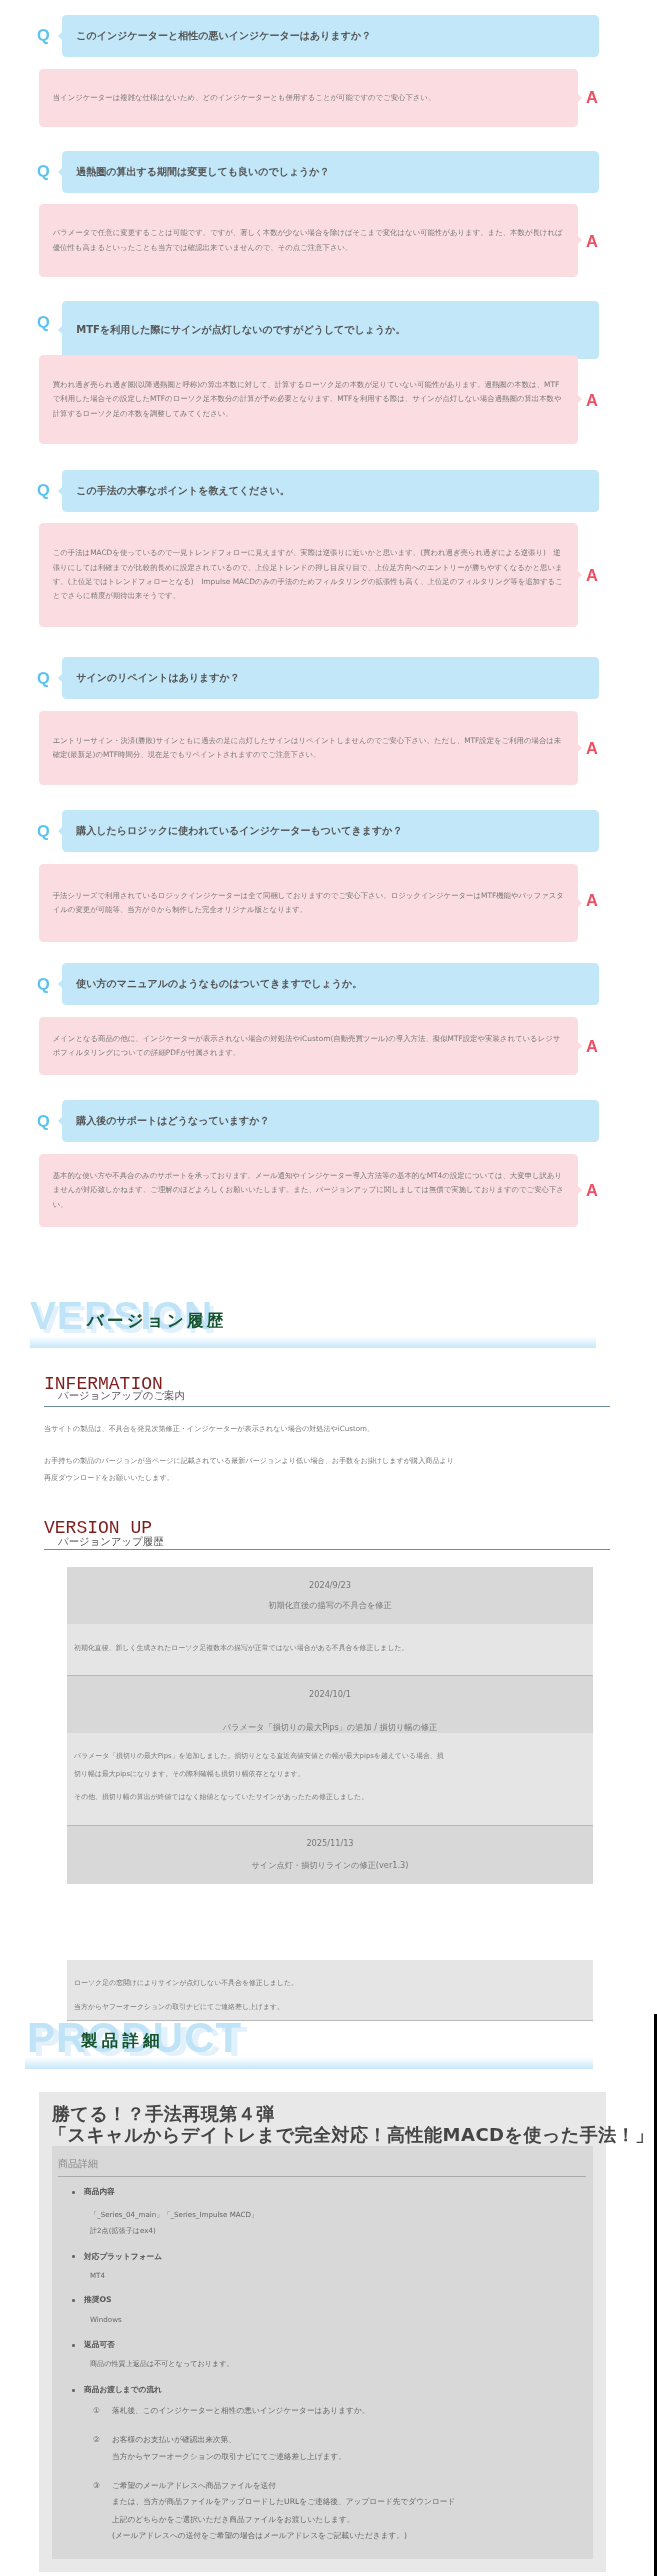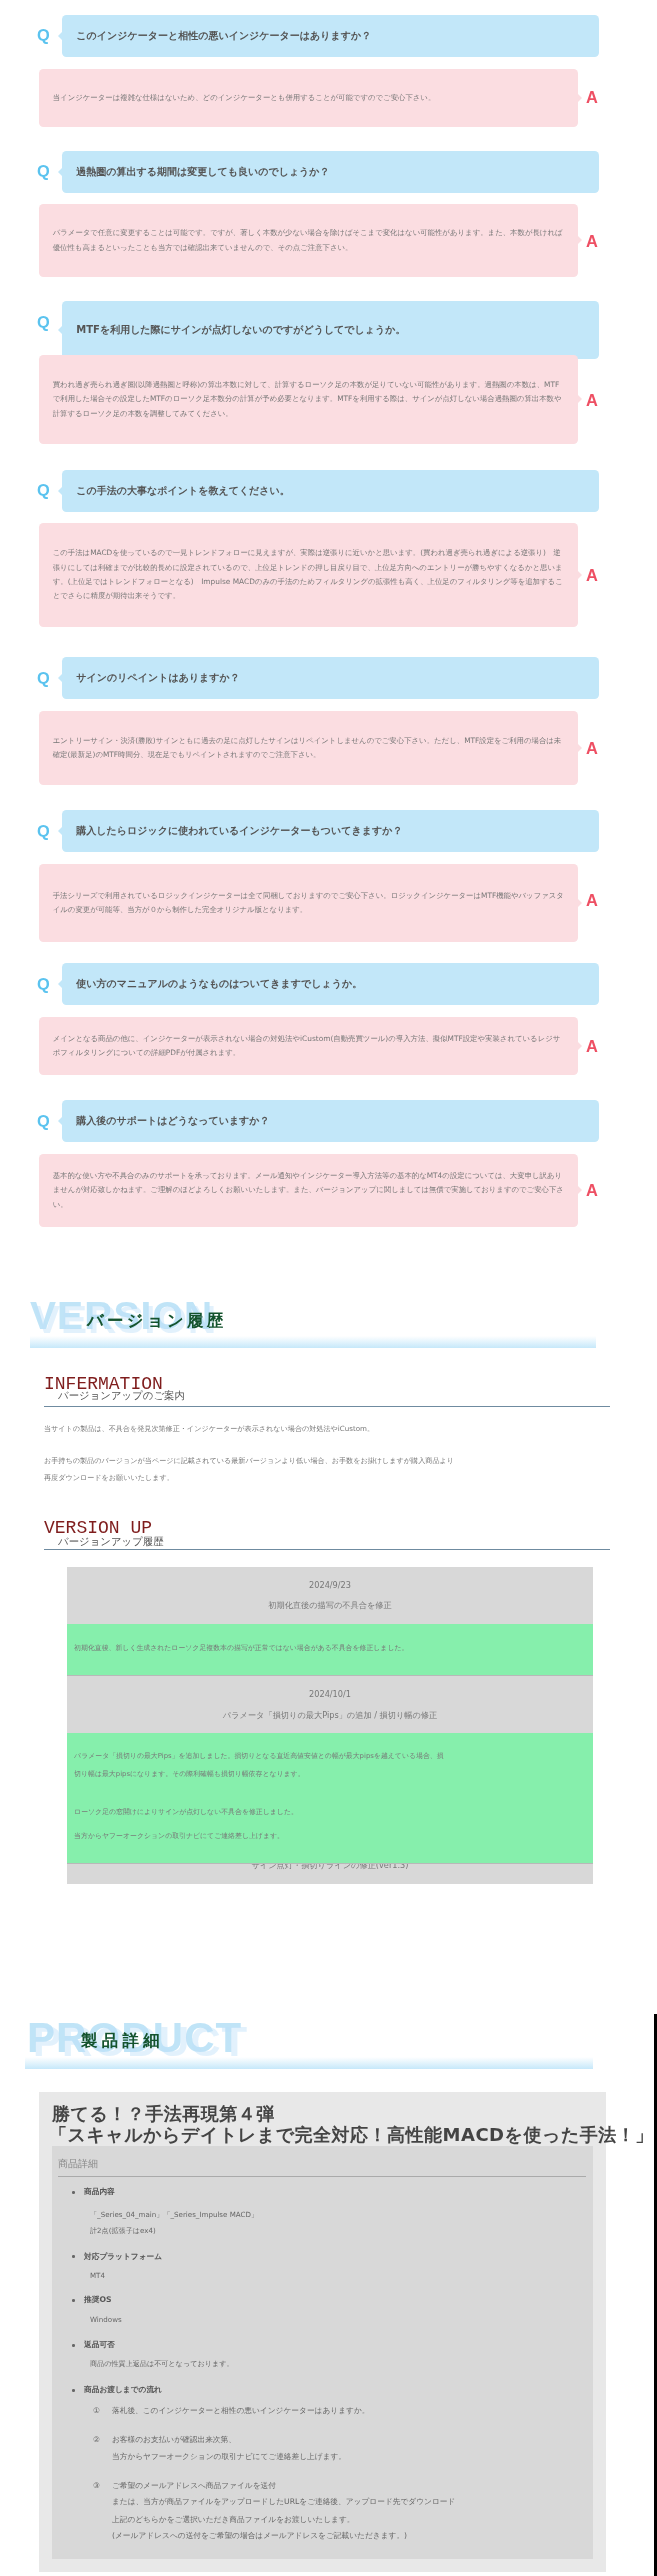--- a/index.html
+++ b/index.html
@@ -32,21 +32,21 @@
 
   .sub-bg-word { position:absolute; font-family:"Liberation Mono", monospace; color:#7f1d1d;
                  font-size:18px; line-height:1; }
   .sub-title { position:absolute; font-size:10.4px; color:#555; }
   .sub-rule { position:absolute; height:1.1px; background:#6f8ba0; }
 
   .body-text { position:absolute; font-size:7.1px; color:#777; }
 
   
   .ver-head { position:absolute; left:67px; width:526px; background:#d8d8d8; }
-  .ver-body { position:absolute; left:67px; width:526px; background:#86efac; border-bottom:1.1px solid #b8b8b8; box-sizing:border-box; }
+  .ver-body { position:absolute; left:67px; width:526px; background:#e5e5e5; border-bottom:1.1px solid #b8b8b8; box-sizing:border-box; }
   .ver-date { position:absolute; left:0; width:100%; text-align:center; font-size:8.2px; color:#777; }
   .ver-title { position:absolute; left:0; width:100%; text-align:center; font-size:8.2px; color:#777; }
   .ver-line { position:absolute; left:7.1px; font-size:6.9px; color:#777; }
 
   
   .prod-outer { position:absolute; left:39px; top:2092px; width:567px; height:480px; background:#e8e8e8; }
   .prod-title { position:absolute; font-size:18px; font-weight:bold; color:#444; letter-spacing:0.5px; white-space:nowrap; }
   .prod-inner { position:absolute; left:52px; top:2146px; width:541px; height:413px; background:#d8d8d8; }
   .prod-inner-head { position:absolute; font-size:10px; color:#888; }
   .prod-divider { position:absolute; left:58px; top:2176px; width:528px; height:1.1px; background:#aaa; }
@@ -157,33 +157,33 @@
   <div class="ver-head" style="top:1567px;height:57px">
     <span class="ver-date" style="top:12.6px">2024/9/23</span>
     <span class="ver-title" style="top:33px">初期化直後の描写の不具合を修正</span>
   </div>
   <div class="ver-body" style="top:1624px;height:52px">
     <span class="ver-line" style="top:18.6px">初期化直後、新しく生成されたローソク足複数本の描写が正常ではない場合がある不具合を修正しました。</span>
   </div>
 
   <div class="ver-head" style="top:1676px;height:57px">
     <span class="ver-date" style="top:12.6px">2024/10/1</span>
-    <span class="ver-title" style="top:34px">パラメータ「損切りの最大Pips」の追加 / 損切り幅の修正</span>
+    <span class="ver-title" style="top:46px">パラメータ「損切りの最大Pips」の追加 / 損切り幅の修正</span>
   </div>
   <div class="ver-body" style="top:1733px;height:93px">
     <span class="ver-line" style="top:18px">パラメータ「損切りの最大Pips」を追加しました。損切りとなる直近高値安値との幅が最大pipsを越えている場合、損</span>
     <span class="ver-line" style="top:36px">切り幅は最大pipsになります。その際利確幅も損切り幅依存となります。</span>
     <span class="ver-line" style="top:59px">その他、損切り幅の算出が終値ではなく始値となっていたサインがあったため修正しました。</span>
   </div>
 
   <div class="ver-head" style="top:1826px;height:58px">
     <span class="ver-date" style="top:12px">2025/11/13</span>
     <span class="ver-title" style="top:34px">サイン点灯・損切りラインの修正(ver1.3)</span>
   </div>
-  <div class="ver-body" style="top:1789px;height:75px">
+  <div class="ver-body" style="top:1960px;height:61px">
     <span class="ver-line" style="top:17.5px">ローソク足の窓開けによりサインが点灯しない不具合を修正しました。</span>
     <span class="ver-line" style="top:42px">当方からヤフーオークションの取引ナビにてご連絡差し上げます。</span>
   </div>
 </div>
 
 <div>
   <div class="sec-bar" style="left:25px;top:2057px;width:568px"></div>
   <span class="sec-bg-word" style="left:27px;top:2017px;font-size:42px">PRODUCT</span>
   <span class="sec-bg-word2" style="left:33px;top:2021px;font-size:42px">PRODUCT</span>
   <span class="sec-title" style="left:81px;top:2030px;letter-spacing:4.4px">製品詳細</span>

